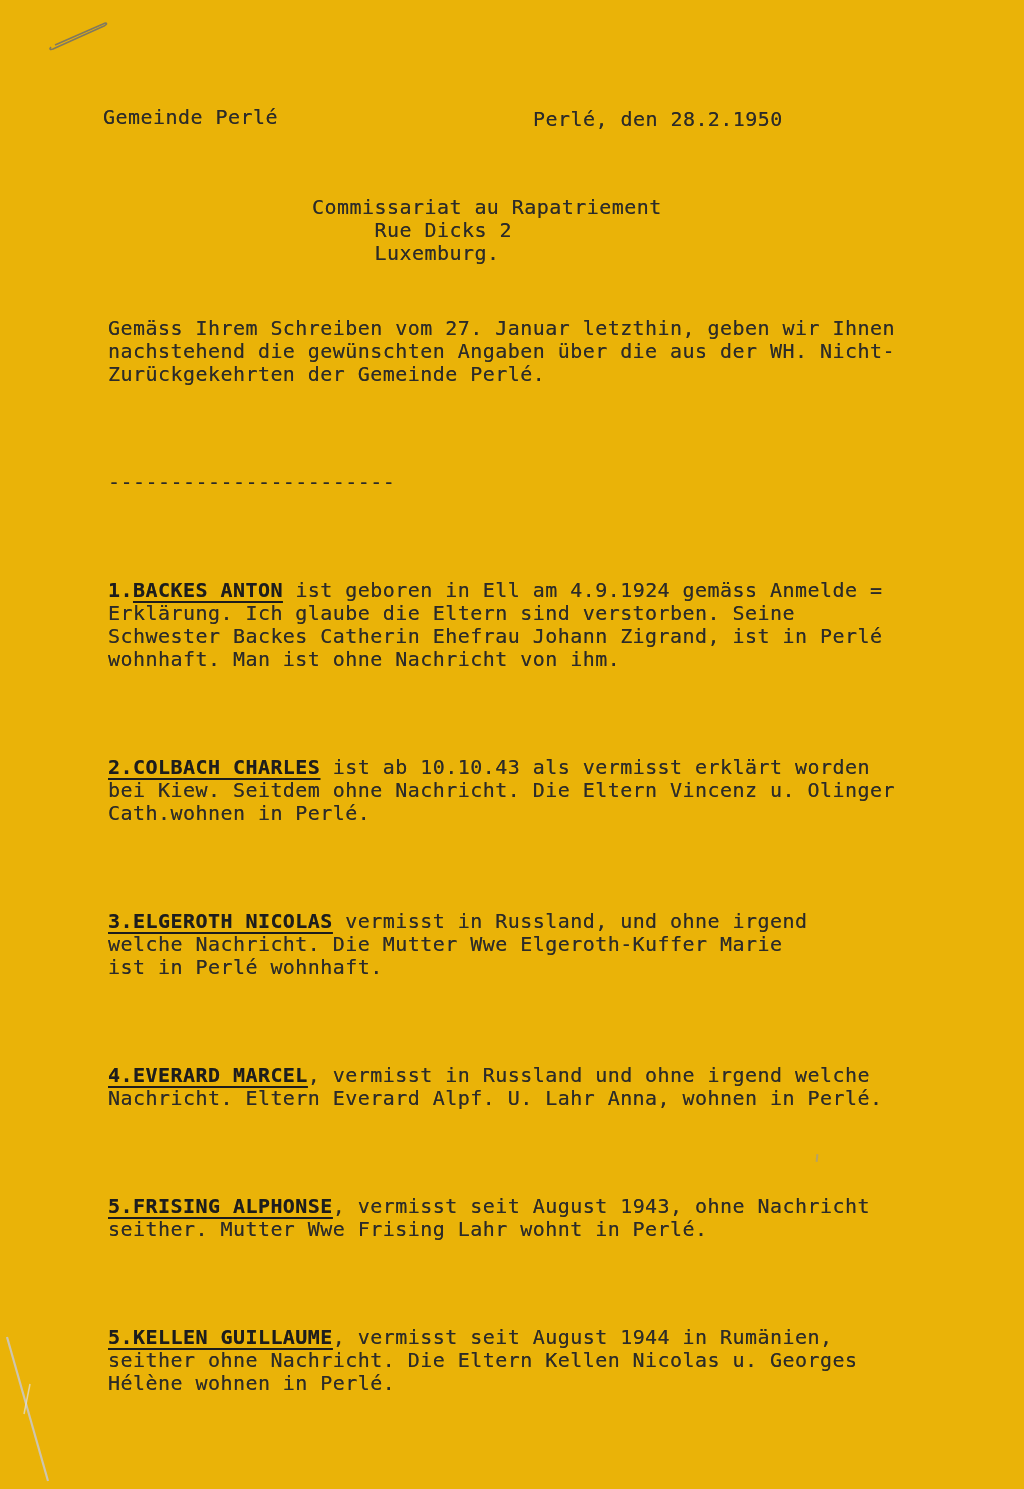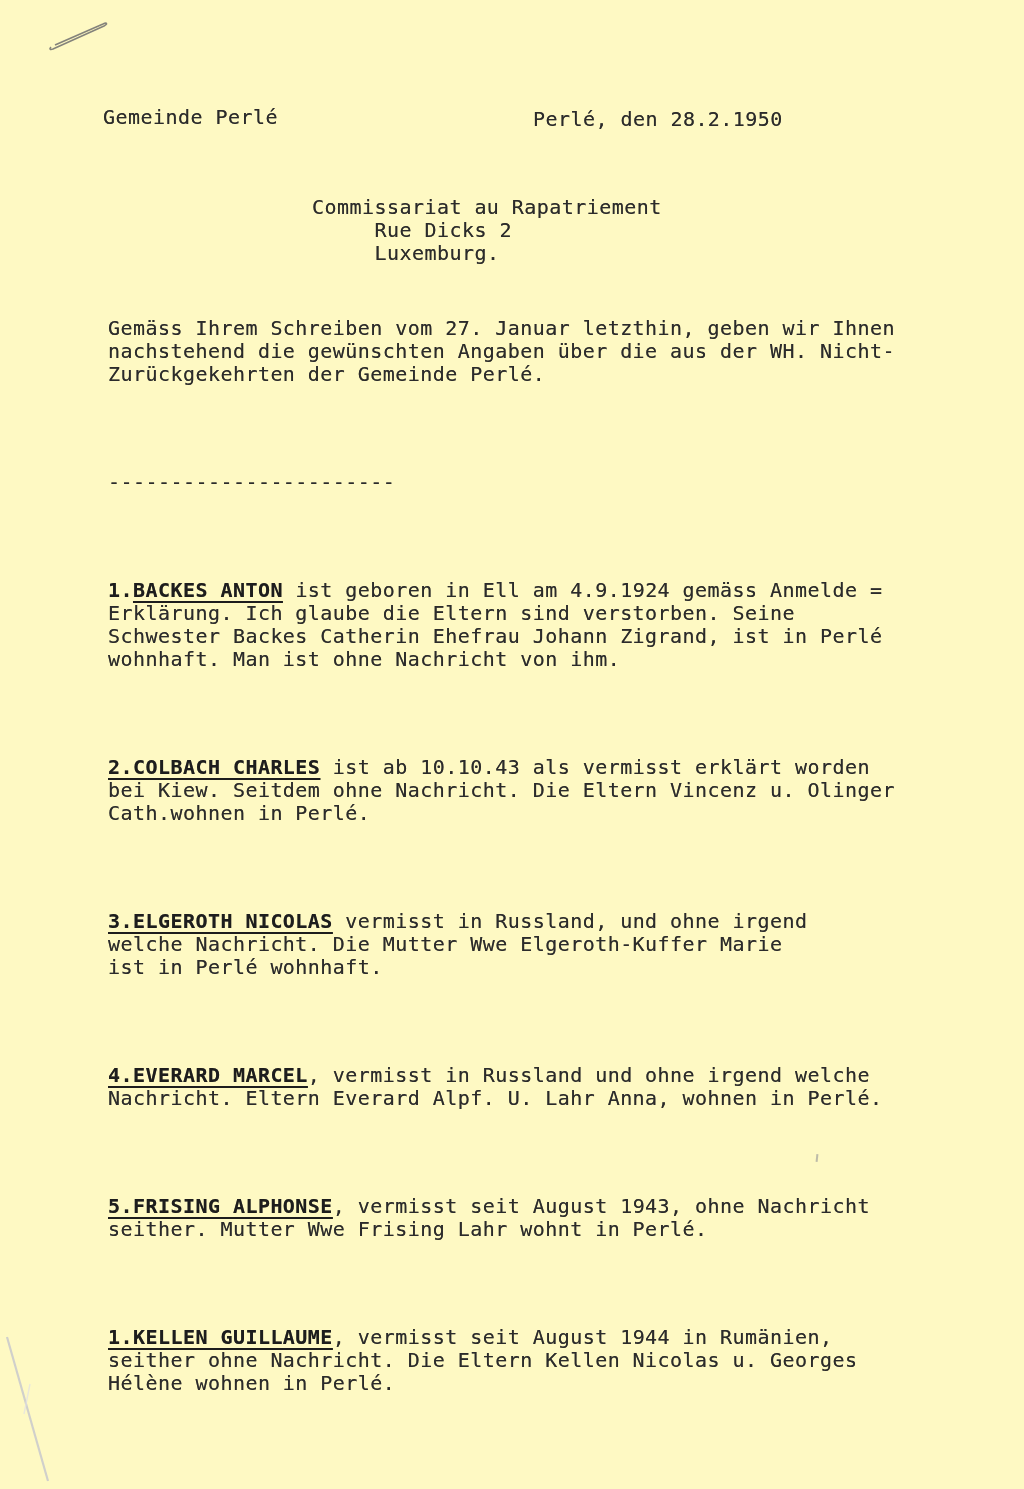--- a/index.html
+++ b/index.html
@@ -8,21 +8,21 @@
     height: 1489px;
     background: #fbfbfb;
     position: relative;
     overflow: hidden;
     font-family: "DejaVu Sans Mono", "Liberation Mono", monospace;
     color: #2b2b2b;
   }
   .page {
     position: absolute;
     inset: 0;
-    background: #fef9c3;
+    background: #eab308;
   }
   .tw {
     font-size: 20px;
     letter-spacing: 0.45px;
     line-height: 23px;
     white-space: pre-wrap;
     text-shadow: 0 0 0.55px rgba(20,20,20,0.55);
   }
   .sender    { position: absolute; left: 103px; top: 106px; }
   .date-top  { position: absolute; left: 533px; top: 108px; }
@@ -83,21 +83,21 @@
     <p class="item"><span class="num"></span><span class="head">3.ELGEROTH NICOLAS</span><span> vermisst in Russland, und ohne irgend
 welche Nachricht. Die Mutter Wwe Elgeroth-Kuffer Marie
 ist in Perlé wohnhaft.</span></p>
 
     <p class="item"><span class="num"></span><span class="head">4.EVERARD MARCEL</span><span>, vermisst in Russland und ohne irgend welche
 Nachricht. Eltern Everard Alpf. U. Lahr Anna, wohnen in Perlé.</span></p>
 
     <p class="item"><span class="num"></span><span class="head">5.FRISING ALPHONSE</span><span>, vermisst seit August 1943, ohne Nachricht
 seither. Mutter Wwe Frising Lahr wohnt in Perlé.</span></p>
 
-    <p class="item"><span class="num"></span><span class="head">1.KELLEN GUILLAUME</span><span>, vermisst seit August 1944 in Rumänien,
+    <p class="item"><span class="num"></span><span class="head">5.KELLEN GUILLAUME</span><span>, vermisst seit August 1944 in Rumänien,
 seither ohne Nachricht. Die Eltern Kellen Nicolas u. Georges
 Hélène wohnen in Perlé.</span></p>
 
 
     <p class="item"><span class="num"></span><span class="head">8.RODER NORBERT</span><span>, vermisst am 12.01.45 seitdem ohne Nachricht.
 Eltern Roder Eduard u. Magonette Octavie wohnhaft in Perlé.</span></p>
 
     
 
     

